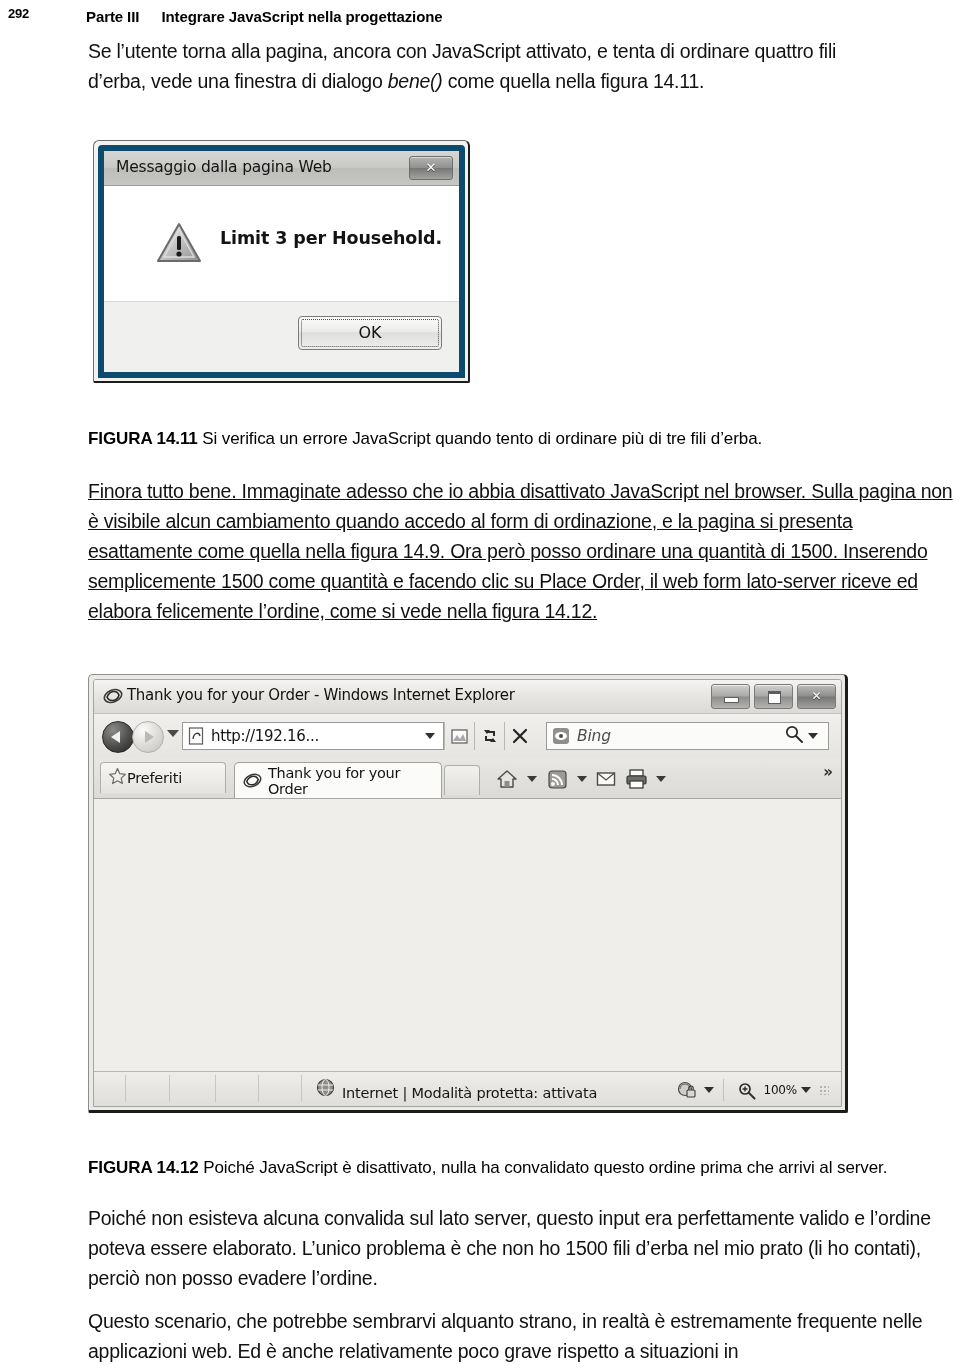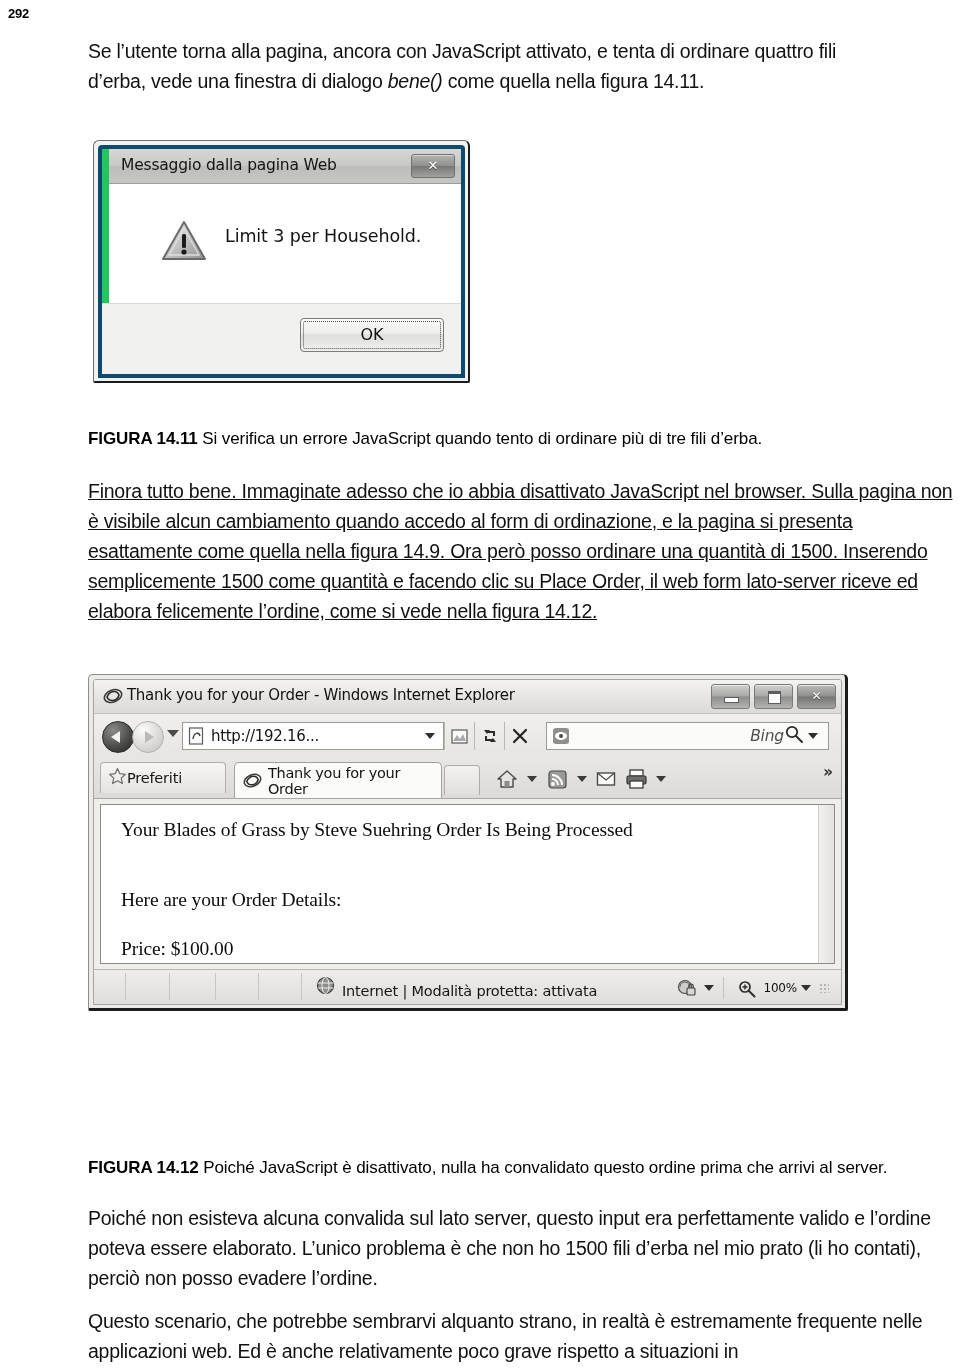--- a/index.html
+++ b/index.html
@@ -87,26 +87,25 @@
     border: 1px solid #6d6d6d;
     border-right: 2px solid #1c1c1c;
     border-bottom: 2px solid #1c1c1c;
     border-radius: 6px 6px 2px 2px;
     box-sizing: border-box;
     font-family: "DejaVu Sans", sans-serif;
   }
   .alert-inner {
     position: absolute;
     left: 4px; top: 4px; right: 3px; bottom: 3px;
-    border: 4px solid #0c4a6e;
+    border: 6px solid #0c4a6e;
     background: #22c55e;
     border-radius: 4px 4px 0 0;
     box-sizing: border-box;
     overflow: hidden;
-    padding-left: 7px;
   }
   .alert-titlebar {
     position: relative;
     height: 34px;
     background: linear-gradient(to bottom, #d6d6d4 0%, #c9c9c6 48%, #bdbdba 52%, #c6c6c3 100%);
     border-bottom: 1px solid #9d9d9d;
   }
   .alert-title-text {
     position: absolute;
     left: 12px;
@@ -133,20 +132,21 @@
     font-size: 13px;
     font-weight: bold;
     text-align: center;
     line-height: 21px;
     text-shadow: 0 1px 0 #4a4a4a;
   }
   .alert-body {
     position: relative;
     height: 123px;
     background: #ffffff;
+    font-weight: bold;
   }
   .warn-icon {
     position: absolute;
     left: 52px;
     top: 36px;
     width: 46px;
     height: 42px;
   }
   .alert-message {
     position: absolute;
@@ -187,21 +187,21 @@
     font-size: 16px;
     color: #111;
   }
 
   
   .ie-window {
     position: absolute;
     left: 88px;
     top: 674px;
     width: 760px;
-    height: 337px;
+    height: 439px;
     background: #eceae6;
     border: 1px solid #8d8d8d;
     border-right: 3px solid #1b1b1b;
     border-bottom: 3px solid #1b1b1b;
     border-radius: 5px 5px 2px 2px;
     box-sizing: border-box;
     font-family: "DejaVu Sans", sans-serif;
     overflow: hidden;
   }
   .ie-frame-pad {
@@ -374,21 +374,20 @@
     align-items: center;
   }
   .search-provider-icon { margin-left: 5px; width: 18px; height: 18px; flex: 0 0 auto; }
   .search-placeholder {
     margin-left: 7px;
     font-size: 15.5px;
     font-style: italic;
     color: #4d4d4b;
     flex: 1 1 auto;
     letter-spacing: -0.2px;
-    text-align: right;
   }
   .search-go { flex: 0 0 auto; margin-right: 4px; }
   .search-caret {
     flex: 0 0 auto;
     margin-right: 10px;
     width: 0; height: 0;
     border-left: 5px solid transparent;
     border-right: 5px solid transparent;
     border-top: 6px solid #2f2f2d;
   }
@@ -550,20 +549,25 @@
     background:
       radial-gradient(circle, #a9a7a3 40%, transparent 41%) 0 0/4px 4px;
     opacity: .8;
   }
 </style>
 </head>
 <body>
 
 <div class="running-head">
   <div class="folio">292</div>
+  <div class="head-part">
+    <span>Parte III</span>
+    <span class="head-sep"></span>
+    <span class="head-title">Integrare JavaScript nella progettazione</span>
+  </div>
 </div>
 
 <div class="body-block" id="para-intro">
   <p>Se l’utente torna alla pagina, ancora con JavaScript attivato, e tenta di ordinare quattro fili</p>
   <p><span>d’erba, vede una finestra di dialogo </span><i>bene()</i><span> come quella nella figura 14.11.</span></p>
 </div>
 
 <div class="alert-dialog">
   <div class="alert-inner">
 
@@ -752,30 +756,20 @@
           <rect x="2" y="8" width="19" height="8" rx="1.5" fill="#6e6e6c" stroke="#343432" stroke-width="1.2"></rect>
           <rect x="5" y="13" width="13" height="7" fill="#fbfbfa" stroke="#3c3c3a" stroke-width="1.3"></rect>
         </svg>
       </span>
       <span class="cmd-caret"></span>
     </div>
 
     <div class="ie-chevrons">»</div>
   </div>
 
-  <div class="ie-content">
-    <div class="page-doc">
-      <div class="doc-line head">Your Blades of Grass by Steve Suehring Order Is Being Processed</div>
-      <div class="doc-line spaced">Here are your Order Details:</div>
-      <div class="doc-line spaced">Price: $100.00</div>
-      <div class="doc-line spaced">Quantity Ordered: 1500</div>
-      <div class="doc-line">Order Total: $150000.00</div>
-    </div>
-    <div class="ie-scrollbar"></div>
-  </div>
 
   <div class="ie-statusbar">
     <div class="status-seg" id="seg-a"></div>
     <div class="status-seg" id="seg-b"></div>
     <div class="status-seg" id="seg-c"></div>
     <div class="status-seg" id="seg-d"></div>
     <div class="status-seg" id="seg-e"></div>
 
     <div class="status-zone">
       <span class="status-zone-icon">

